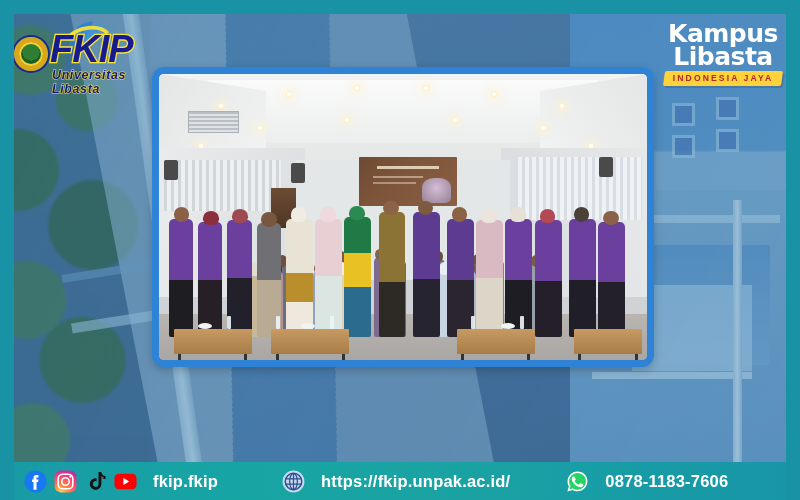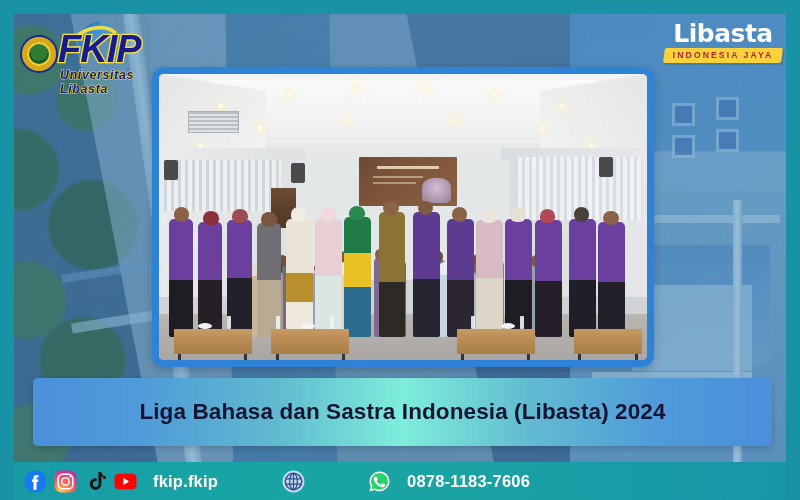--- a/index.html
+++ b/index.html
@@ -60,21 +60,21 @@
   .bg-rl-3{position:absolute;right:48px;top:372px;width:160px;height:7px;background:rgba(236,245,250,.7);}
   .bg-rl-4{position:absolute;right:20px;top:215px;width:200px;height:8px;background:rgba(232,242,248,.6);}
   .bg-post{position:absolute;right:58px;top:200px;width:9px;height:290px;
     background:linear-gradient(90deg,#c6d8e6,#e9f2f7,#b4c9da);}
   .bg-overlay{position:absolute;inset:0;
     background:linear-gradient(115deg,rgba(38,122,168,.42) 0%, rgba(50,130,180,.34) 45%, rgba(64,140,190,.30) 100%);
     mix-blend-mode:multiply;}
   .bg-tint{position:absolute;inset:0;background:rgba(70,130,180,.22);}
 
   
-  .fkip{position:absolute;left:18px;top:26px;z-index:25;width:150px;height:60px;}
+  .fkip{position:absolute;left:10px;top:26px;z-index:25;width:150px;height:60px;}
   .fkip-seal{position:absolute;left:4px;top:11px;width:34px;height:34px;border-radius:50%;
     background:radial-gradient(circle at 50% 50%,#f3d63c 0 48%, #d8a81c 48% 72%, #f0cf38 72% 100%);
     box-shadow:0 0 0 2px #1c2a8c;display:flex;align-items:center;justify-content:center;}
   .fkip-seal-in{width:20px;height:20px;border-radius:50%;
     background:radial-gradient(circle at 50% 40%,#2e7d32 0 55%, #1b5e20 55% 100%);
     box-shadow:0 0 0 1.5px #f0cf38;}
   .fkip-word{position:absolute;left:40px;top:2px;font-size:38px;font-weight:bold;
     font-family:"Liberation Sans", sans-serif;letter-spacing:-1px;color:#181a8f;
     -webkit-text-stroke:2.6px #f7e23a;paint-order:stroke fill;font-style:italic;}
   .fkip-sub{position:absolute;left:42px;top:42px;font-size:12.5px;font-weight:bold;color:#161a86;
@@ -205,20 +205,21 @@
       <path d="M2 26 C18 8 46 6 58 18" stroke="#f7e23a" stroke-width="5" fill="none" opacity=".95"></path>
     </svg>
     <div class="fkip-seal">
       <div class="fkip-seal-in"></div>
     </div>
     <div class="fkip-word">FKIP</div>
     <div class="fkip-sub">Universitas Libasta</div>
   </div>
 
   <div class="km">
+    <div class="km-l1">Kampus</div>
     <div class="km-l2">Libasta</div>
     <div class="km-ribbon">
       <span>INDONESIA JAYA</span>
     </div>
   </div>
 
   <div class="photo-frame">
     <div class="photo">
       <div class="hall-ceil"></div>
       <div class="ceil-rec"></div>
@@ -346,23 +347,20 @@
       <div class="bottle" style="left:14%"></div>
       <div class="bottle" style="left:24%"></div>
       <div class="plate" style="left:29%"></div>
       <div class="bottle" style="left:35%"></div>
       <div class="bottle" style="left:64%"></div>
       <div class="plate" style="left:70%"></div>
       <div class="bottle" style="left:74%"></div>
     </div>
   </div>
 
-  <div class="titlebar">
-    <h1>Liga Bahasa dan Sastra Indonesia (Libasta) 2024</h1>
-  </div>
 
   <div class="footer">
 
     <div class="f-group f-g1">
       <svg class="ic" viewBox="0 0 24 24">
         <circle cx="12" cy="12" r="11.5" fill="#1877F2"></circle>
         <path d="M15.2 12.6h-2.1v7.9H9.9v-7.9H8.4V9.9h1.5V8.4c0-2 .85-3.2 3.2-3.2h2v2.7h-1.25c-.9 0-.95.34-.95.97V9.9h2.2l-.4 2.7z" fill="#fff"></path>
       </svg>
       <svg class="ic" viewBox="0 0 24 24">
         <defs>
@@ -391,20 +389,21 @@
       <span class="f-txt">fkip.fkip</span>
     </div>
 
     <div class="f-group f-g2">
       <svg class="ic" viewBox="0 0 24 24">
         <circle cx="12" cy="12" r="11.4" fill="#c9d8ef"></circle>
         <circle cx="12" cy="12" r="8.6" fill="none" stroke="#2b4f8e" stroke-width="1.5"></circle>
         <ellipse cx="12" cy="12" rx="4" ry="8.6" fill="none" stroke="#2b4f8e" stroke-width="1.3"></ellipse>
         <path d="M3.6 9.3h16.8M3.6 14.7h16.8M12 3.4v17.2" stroke="#2b4f8e" stroke-width="1.3" fill="none"></path>
       </svg>
+      <span class="f-txt">https://fkip.unpak.ac.id/</span>
     </div>
 
     <div class="f-group f-g3">
       <svg class="ic" viewBox="0 0 24 24">
         <path d="M12 1.6C6.2 1.6 1.6 6.3 1.6 12c0 1.9.5 3.7 1.4 5.2L1.4 22.4l5.4-1.6c1.5.8 3.2 1.3 5.2 1.3 5.8 0 10.4-4.7 10.4-10.4S17.8 1.6 12 1.6z" fill="#fff"></path>
         <path d="M12 3.2c-4.9 0-8.8 4-8.8 8.8 0 1.8.55 3.4 1.45 4.8l-.95 3.4 3.5-.92c1.35.8 2.9 1.3 4.8 1.3 4.9 0 8.8-4 8.8-8.8S16.9 3.2 12 3.2z" fill="#25D366"></path>
         <path d="M9.1 7.3c-.22-.5-.45-.5-.66-.5h-.56c-.2 0-.52.07-.79.37-.27.3-1.03 1-1.03 2.45s1.06 2.85 1.2 3.05c.15.2 2.05 3.3 5.07 4.5 2.5 1 3.02.8 3.56.75.55-.05 1.75-.72 2-1.4.25-.7.25-1.3.17-1.42-.07-.12-.27-.2-.57-.35-.3-.15-1.75-.86-2.02-.96-.27-.1-.47-.15-.67.15s-.77.96-.94 1.16c-.17.2-.35.22-.65.07-.3-.15-1.25-.46-2.38-1.47-.88-.78-1.47-1.75-1.64-2.05-.17-.3-.02-.46.13-.6.13-.14.3-.36.45-.53.15-.18.2-.3.3-.5.1-.2.05-.38-.02-.53-.08-.15-.67-1.6-.9-2.2z" fill="#fff"></path>
       </svg>
       <span class="f-txt">0878-1183-7606</span>
     </div>

